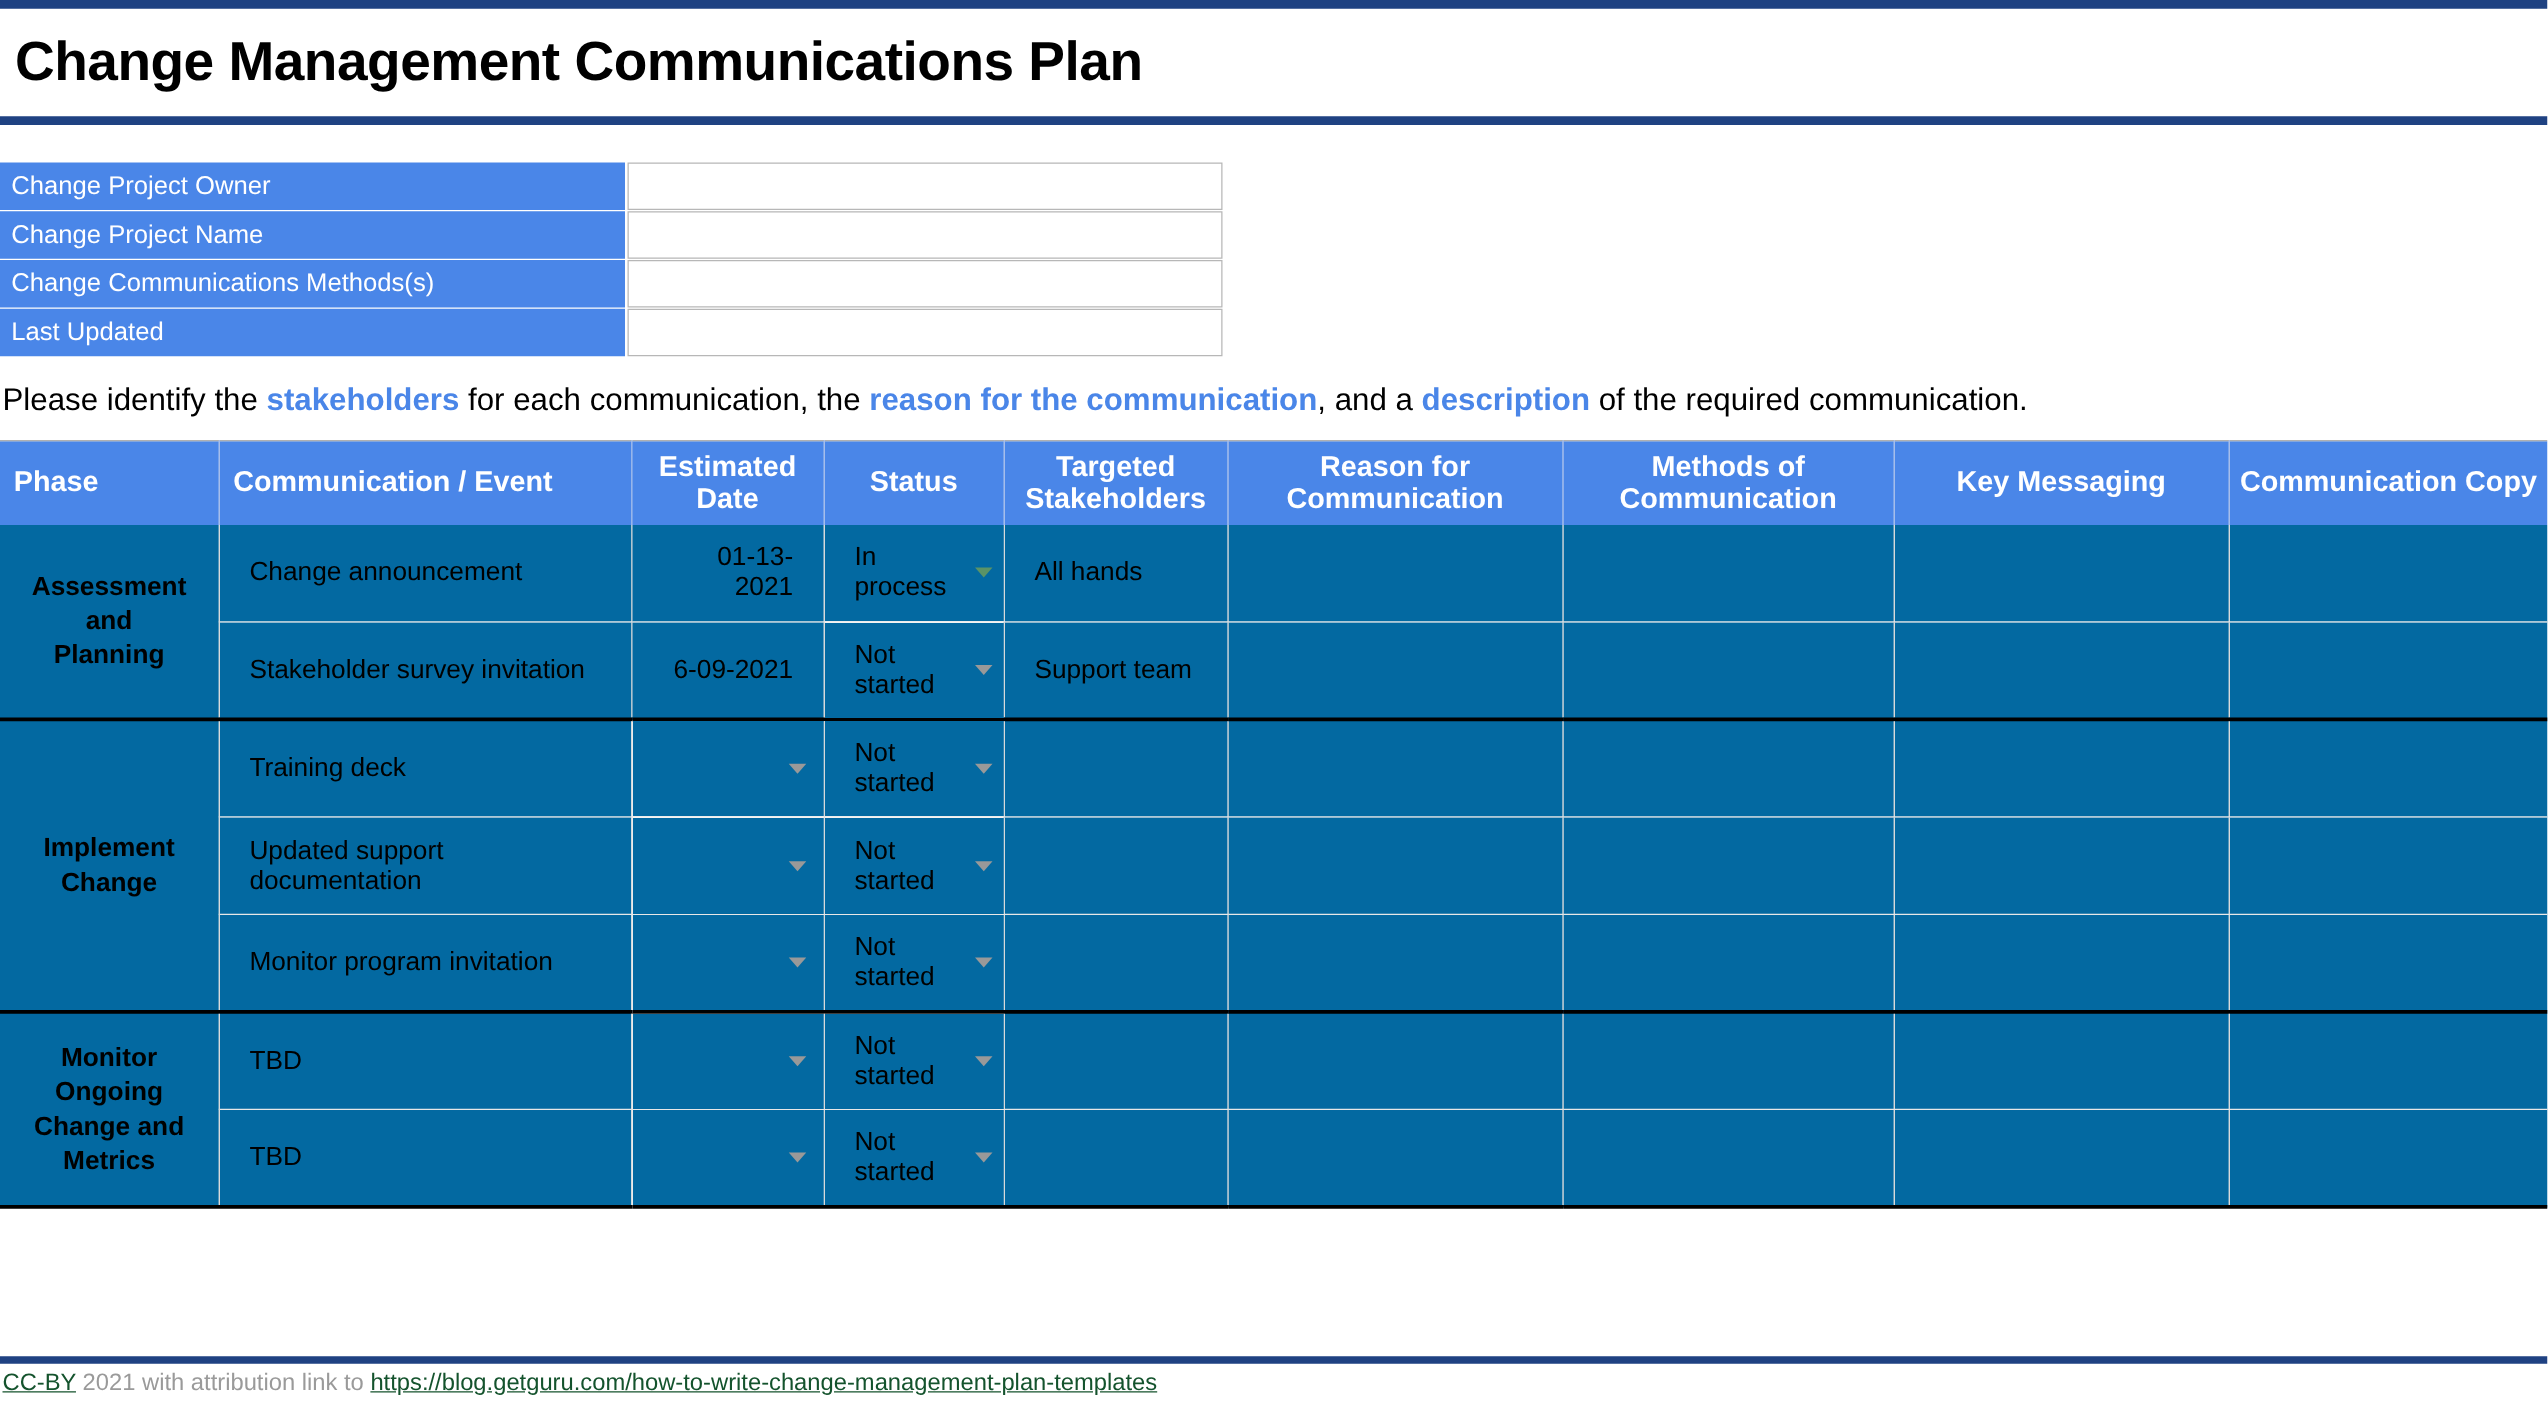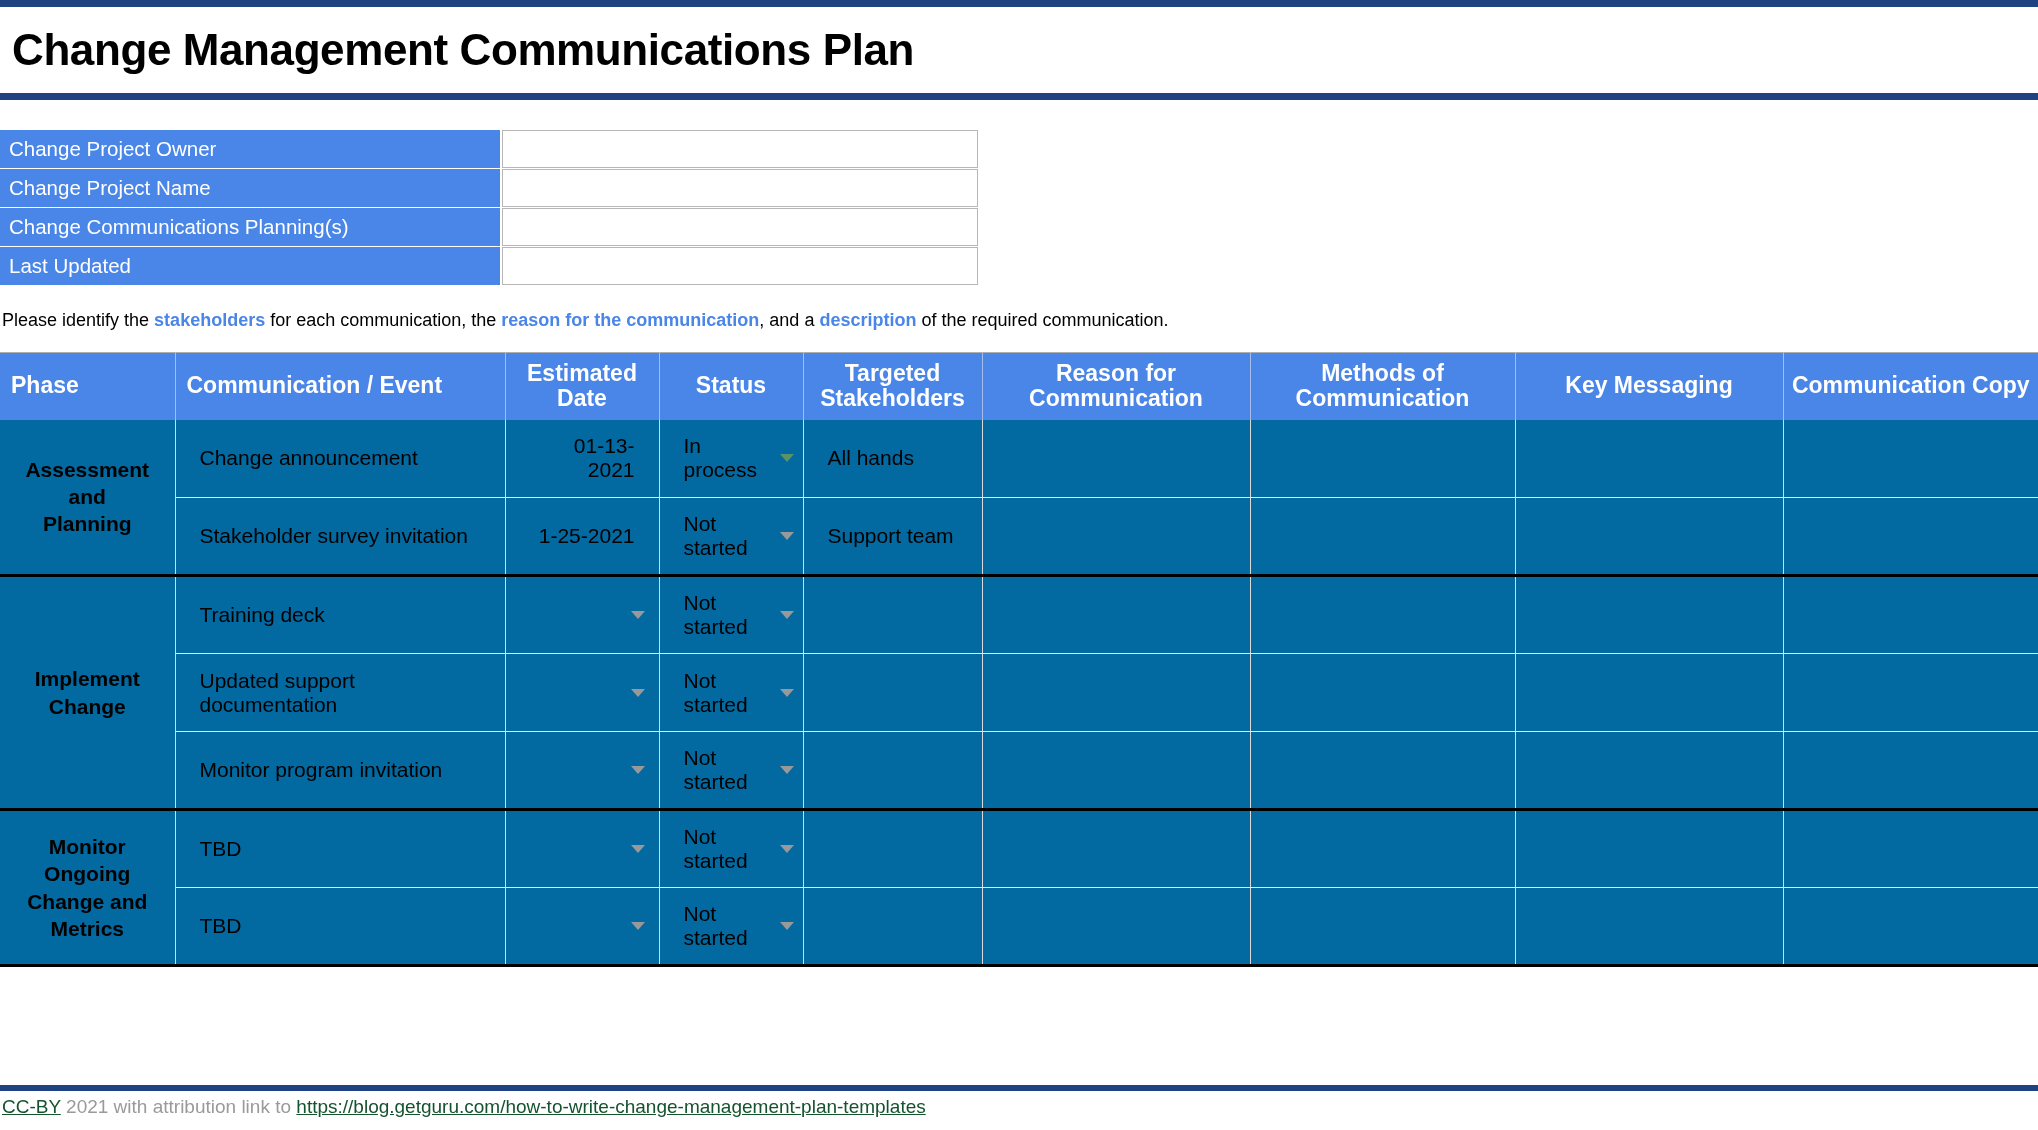--- a/index.html
+++ b/index.html
@@ -68,21 +68,21 @@
     background: #ffffff;
     border: 1.5px solid #b7b7b7;
     margin-left: 2px;
   }
 
   
   .instruction {
     position: absolute;
     left: 2px;
     top: 305px;
-    font-size: 18px;
+    font-size: 25px;
     color: #000000;
     white-space: nowrap;
     line-height: 30px;
   }
   .instruction .hl {
     color: #4a86e8;
     font-weight: bold;
   }
 
   
@@ -199,21 +199,21 @@
   <div class="meta-form" id="meta-form">
       <div class="meta-row">
         <div class="meta-label">Change Project Owner</div>
         <div class="meta-input"></div>
       </div>
       <div class="meta-row">
         <div class="meta-label">Change Project Name</div>
         <div class="meta-input"></div>
       </div>
       <div class="meta-row">
-        <div class="meta-label">Change Communications Planning(s)</div>
+        <div class="meta-label">Change Communications Methods(s)</div>
         <div class="meta-input"></div>
       </div>
       <div class="meta-row">
         <div class="meta-label">Last Updated</div>
         <div class="meta-input"></div>
       </div>
     </div>
 
   <div class="instruction">
     <span>Please identify the </span><span class="hl">stakeholders</span><span> for each communication, the </span><span class="hl">reason for the communication</span><span>, and a </span><span class="hl">description</span><span> of the required communication.</span>
@@ -251,21 +251,21 @@
           <td class="date-cell">01-13-2021</td>
           <td class="status-cell status-green"><span>In process</span><span class="chev chev-green"></span></td>
           <td>All hands</td>
           <td></td>
           <td></td>
           <td></td>
           <td></td>
         </tr>
         <tr>
           <td>Stakeholder survey invitation</td>
-          <td class="date-cell">1-25-2021</td>
+          <td class="date-cell">6-09-2021</td>
           <td class="status-cell"><span>Not started</span><span class="chev"></span></td>
           <td>Support team</td>
           <td></td>
           <td></td>
           <td></td>
           <td></td>
         </tr>
         <tr class="section-top">
           <td class="phase-cell" rowspan="3" style="border-top: 3px solid rgb(0, 0, 0); text-align: center;">Implement Change</td>
           <td>Training deck</td>

